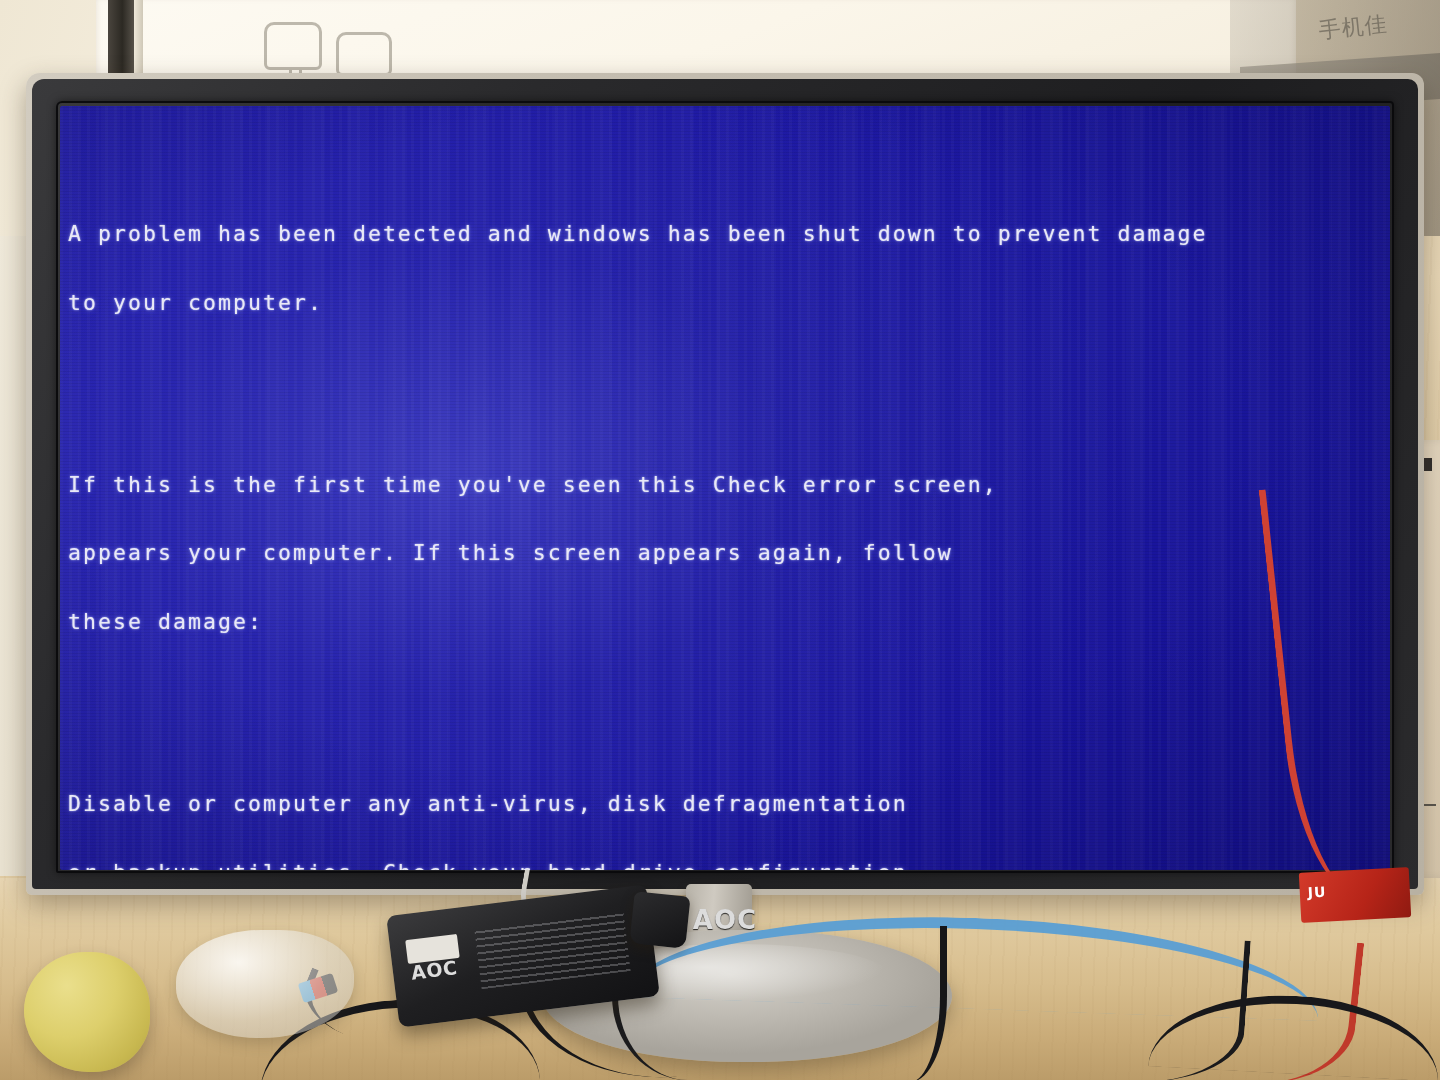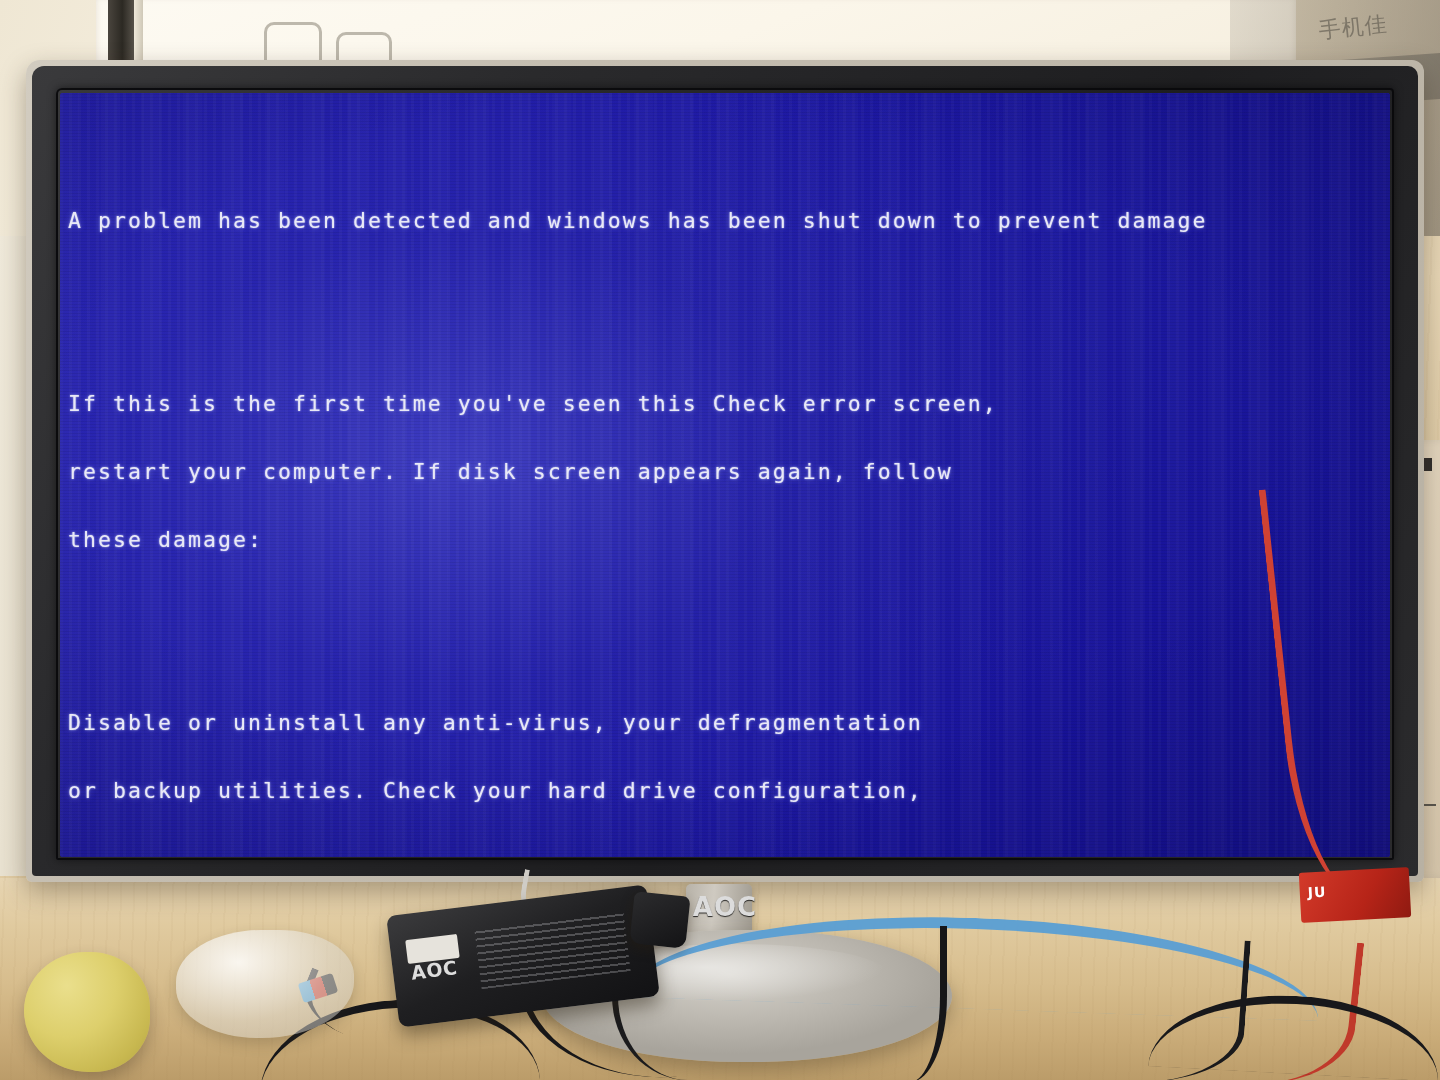--- a/index.html
+++ b/index.html
@@ -255,21 +255,21 @@
   .pb-rule {
     position: absolute;
     left: 10px; top: 364px;
     width: 156px; height: 2px;
     background: #5a564f;
   }
 
   
   .monitor {
     position: absolute;
-    left: 26px; top: 60px;
+    left: 26px; top: 73px;
     width: 1398px; height: 822px;
   }
   .mon-outer {
     position: absolute;
     left: 0; top: 0;
     width: 1398px; height: 822px;
     background: linear-gradient(120deg, #d2ccc0 0%, #c4bdb0 30%, #b8b1a3 100%);
     border-radius: 14px 12px 6px 6px;
     box-shadow: 0 10px 26px rgba(60,48,30,.38);
   }
@@ -628,28 +628,29 @@
     <div class="mon-outer"></div>
     <div class="mon-bezel"></div>
     <div class="mon-inner-lip"></div>
 
     <div class="screen">
       <div class="screen-bg"></div>
 
       <div class="bsod">
         <div class="blk">
           <span class="ln">A problem has been detected and windows has been shut down to prevent damage</span>
+          <span class="ln">to your computer.</span>
         </div>
         <div class="blk">
           <span class="ln">If this is the first time you've seen this Check error screen,</span>
-          <span class="ln">restart your computer. If disk screen appears again, follow</span>
+          <span class="ln">appears your computer. If this screen appears again, follow</span>
           <span class="ln">these damage:</span>
         </div>
         <div class="blk">
-          <span class="ln">Disable or uninstall any anti-virus, your defragmentation</span>
+          <span class="ln">Disable or computer any anti-virus, disk defragmentation</span>
           <span class="ln">or backup utilities. Check your hard drive configuration,</span>
           
           
         </div>
         
         
         
         
       </div>
 

